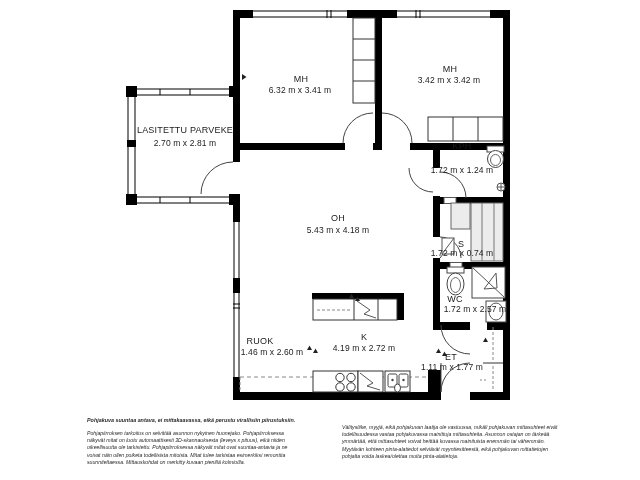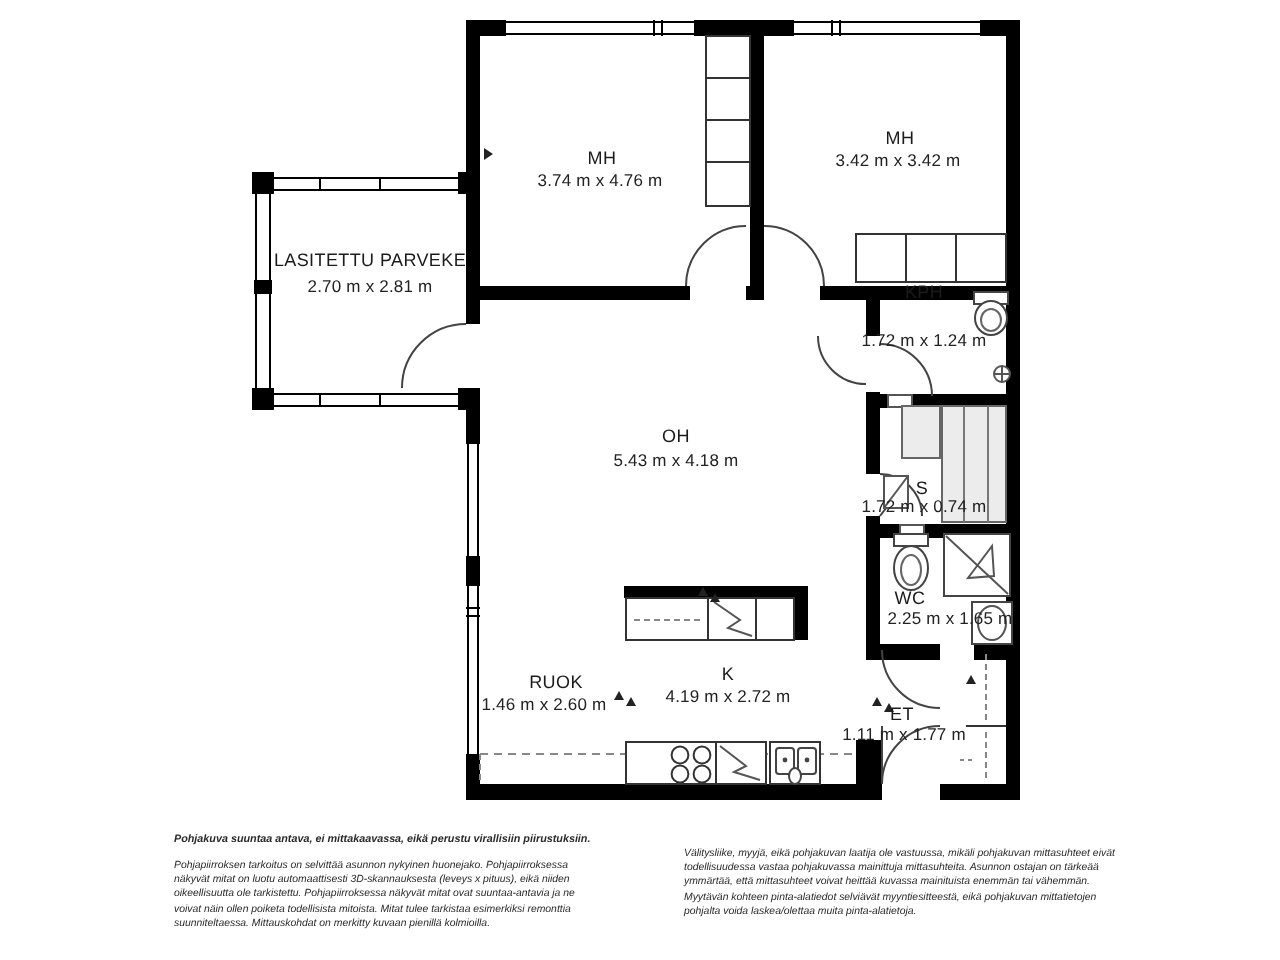--- a/index.html
+++ b/index.html
@@ -185,46 +185,46 @@
     <path d="M355,301 l5,0 l-2.5,-4.5 z"></path>
     <path d="M307,350 l5,0 l-2.5,-4.5 z"></path>
     <path d="M313,353 l5,0 l-2.5,-4.5 z"></path>
     <path d="M436,353 l5,0 l-2.5,-4.5 z"></path>
     <path d="M442,356 l5,0 l-2.5,-4.5 z"></path>
     <path d="M483,342 l5,0 l-2.5,-4.5 z"></path>
   </g>
 </svg>
 
   <div class="lbl" style="left:301px;top:79px">MH</div>
-  <div class="lbl dims" style="left:300px;top:90px">3.74 m x 4.76 m</div>
+  <div class="lbl dims" style="left:300px;top:90px">6.32 m x 3.41 m</div>
 
   <div class="lbl" style="left:450px;top:69px">MH</div>
   <div class="lbl dims" style="left:449px;top:80px">3.42 m x 3.42 m</div>
 
   <div class="lbl" style="left:185px;top:130px">LASITETTU PARVEKE</div>
   <div class="lbl dims" style="left:185px;top:143px">2.70 m x 2.81 m</div>
 
   <div class="lbl" style="left:338px;top:218px">OH</div>
   <div class="lbl dims" style="left:338px;top:230px">5.43 m x 4.18 m</div>
 
   <div class="lbl" style="left:462px;top:146px">KPH</div>
   <div class="lbl dims" style="left:462px;top:170px">1.72 m x 1.24 m</div>
 
   <div class="lbl" style="left:461px;top:244px">S</div>
   <div class="lbl dims" style="left:462px;top:253px">1.72 m x 0.74 m</div>
 
   <div class="lbl" style="left:455px;top:299px">WC</div>
-  <div class="lbl dims" style="left:475px;top:309px">2.25 m x 1.65 m</div>
+  <div class="lbl dims" style="left:475px;top:309px">1.72 m x 2.57 m</div>
 
   <div class="lbl" style="left:451px;top:357px">ET</div>
   <div class="lbl dims" style="left:452px;top:367px">1.11 m x 1.77 m</div>
 
   <div class="lbl" style="left:364px;top:337px">K</div>
   <div class="lbl dims" style="left:364px;top:348px">4.19 m x 2.72 m</div>
 
-  <div class="lbl" style="left:278px;top:341px">RUOK</div>
+  <div class="lbl" style="left:260px;top:341px">RUOK</div>
   <div class="lbl dims" style="left:272px;top:352px">1.46 m x 2.60 m</div>
 
   <div class="footer-block footer-title" style="left:87px;top:417px;width:215px">Pohjakuva suuntaa antava, ei mittakaavassa, eikä perustu virallisiin piirustuksiin.</div>
   <div class="footer-block" style="left:87px;top:430px;width:212px">Pohjapiirroksen tarkoitus on selvittää asunnon nykyinen huonejako. Pohjapiirroksessa näkyvät mitat on luotu automaattisesti 3D-skannauksesta (leveys x pituus), eikä niiden oikeellisuutta ole tarkistettu. Pohjapiirroksessa näkyvät mitat ovat suuntaa-antavia ja ne voivat näin ollen poiketa todellisista mitoista. Mitat tulee tarkistaa esimerkiksi remonttia suunniteltaessa. Mittauskohdat on merkitty kuvaan pienillä kolmioilla.</div>
   <div class="footer-block" style="left:342px;top:424px;width:218px">Välitysliike, myyjä, eikä pohjakuvan laatija ole vastuussa, mikäli pohjakuvan mittasuhteet eivät todellisuudessa vastaa pohjakuvassa mainittuja mittasuhteita. Asunnon ostajan on tärkeää ymmärtää, että mittasuhteet voivat heittää kuvassa mainituista enemmän tai vähemmän. Myytävän kohteen pinta-alatiedot selviävät myyntiesitteestä, eikä pohjakuvan mittatietojen pohjalta voida laskea/olettaa muita pinta-alatietoja.</div>
 
 </div>
 
 </body></html>

